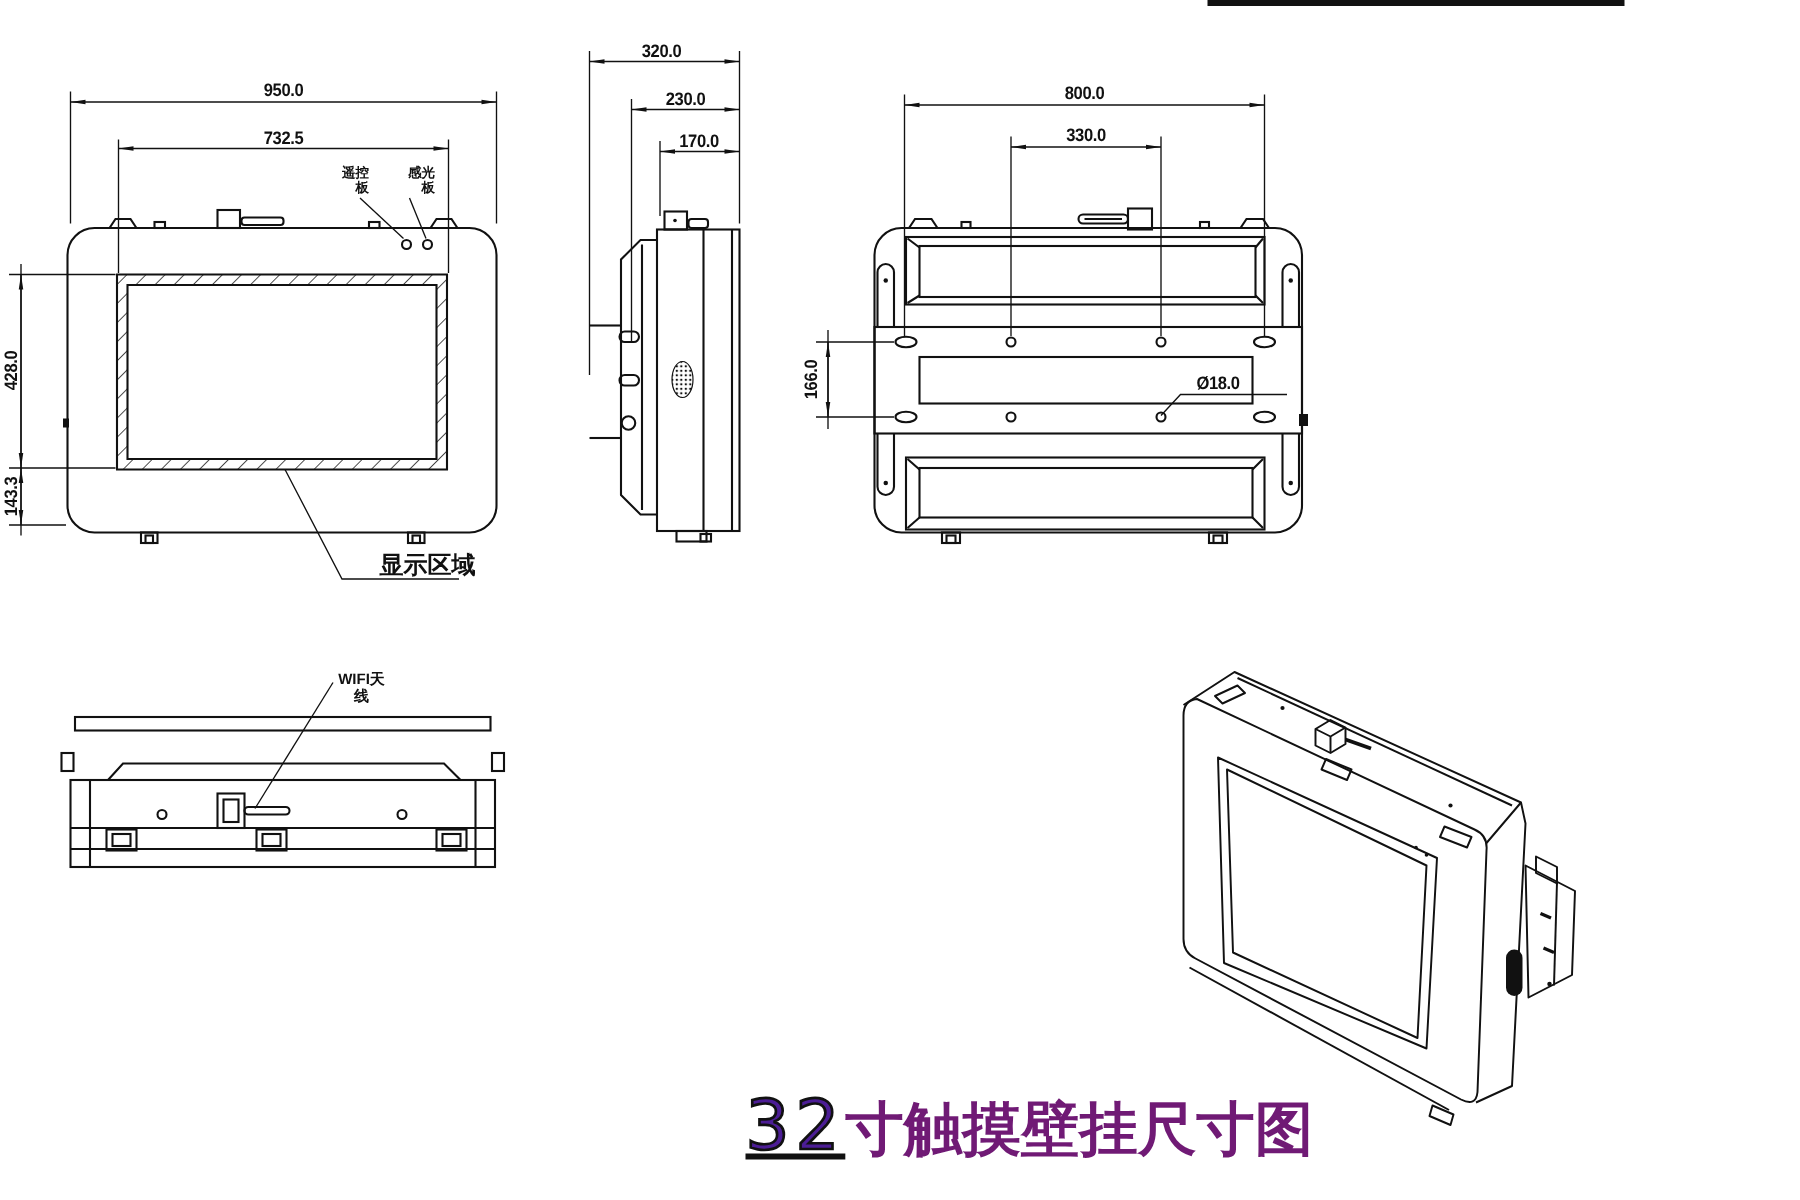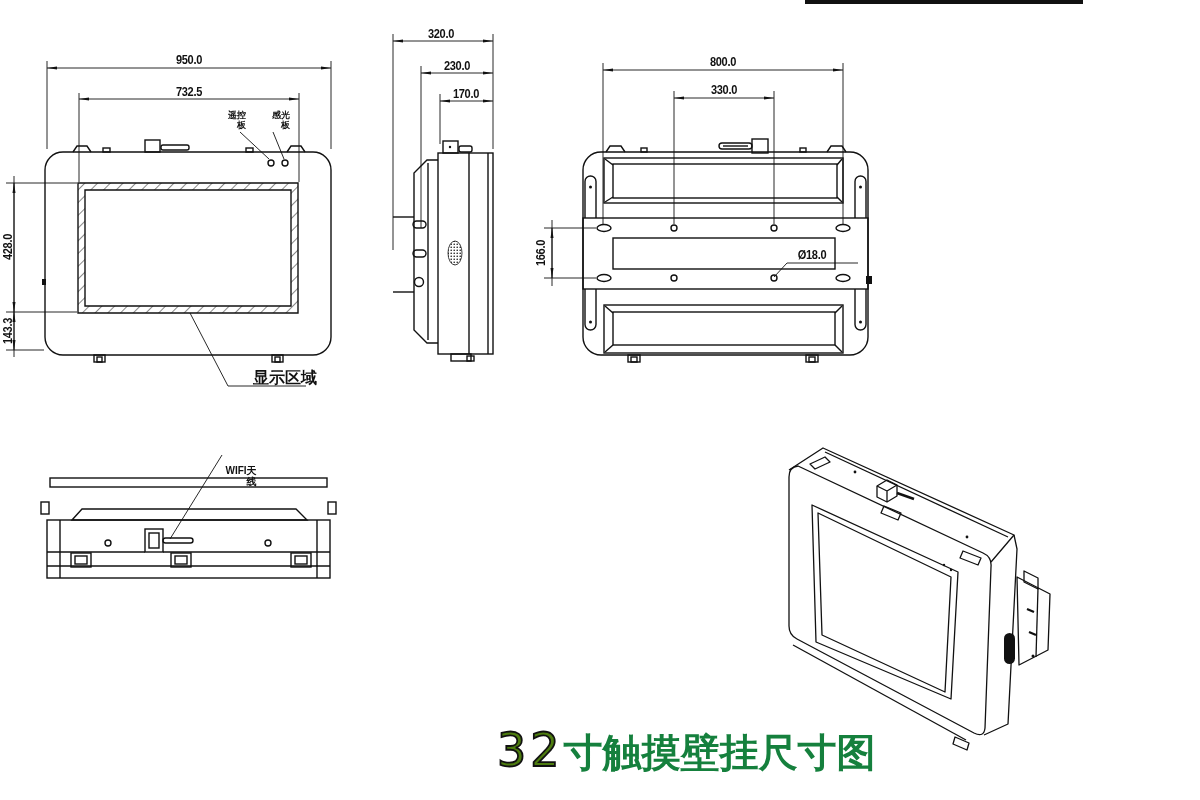--- a/index.html
+++ b/index.html
@@ -4,24 +4,24 @@
 <style>
   html,body{margin:0;padding:0;background:#fff;}
   .canvas{position:relative;width:1200px;height:800px;background:#ffffff;overflow:hidden;
           font-family:"Liberation Sans",sans-serif;color:#111;}
   .canvas svg{position:absolute;left:0;top:0;}
   .txt{position:absolute;color:#111;white-space:pre-line;}
   .dim{font:600 12px/13px "Liberation Sans",sans-serif;transform:translateX(-50%) scaleX(.92);letter-spacing:-.3px;}
   .dim-v{font:600 12px/13px "Liberation Sans",sans-serif;transform:translate(-50%,-50%) rotate(-90deg) scaleX(.92);letter-spacing:-.3px;}
   .cn-xs{font:700 9px/10px "Liberation Sans","DejaVu Sans",sans-serif;text-align:right;transform:translateX(-50%);}
   .cn-md{font:700 16px/18px "Liberation Sans","DejaVu Sans",sans-serif;margin-left:16px;}
-  .wifi-lbl{font:700 10px/11px "Liberation Sans","DejaVu Sans",sans-serif;text-align:right;transform:translateX(-50%);margin-top:17px;}
+  .wifi-lbl{font:700 10px/11px "Liberation Sans","DejaVu Sans",sans-serif;text-align:center;transform:translateX(-50%);}
   .title{position:absolute;white-space:nowrap;left:497px;top:727px;}
-  .title-num{font:400 46px/46px "DejaVu Sans",sans-serif;color:#4d7c0f;-webkit-text-stroke:1.8px #111;letter-spacing:4px;vertical-align:baseline;}
-  .title-cn{font:700 39px/46px "Liberation Sans","DejaVu Sans",sans-serif;color:#15803d;vertical-align:baseline;margin-top:16px;}
+  .title-num{font:400 46px/46px "DejaVu Sans",sans-serif;color:#4c1d95;-webkit-text-stroke:1.8px #111;letter-spacing:4px;vertical-align:baseline;text-decoration:underline;}
+  .title-cn{font:700 39px/46px "Liberation Sans","DejaVu Sans",sans-serif;color:#701a75;vertical-align:baseline;margin-top:16px;}
 </style>
 </head>
 <body>
 
 <div class="canvas">
 
   <svg width="1200" height="800" viewBox="0 0 1200 800">
     <defs>
       <marker id="ar" viewBox="0 0 12 8" refX="11" refY="4" markerWidth="12" markerHeight="8" markerUnits="userSpaceOnUse" orient="auto-start-reverse">
         <path d="M11,4 L1,2.5 L1,5.5 Z" fill="#111"></path>

